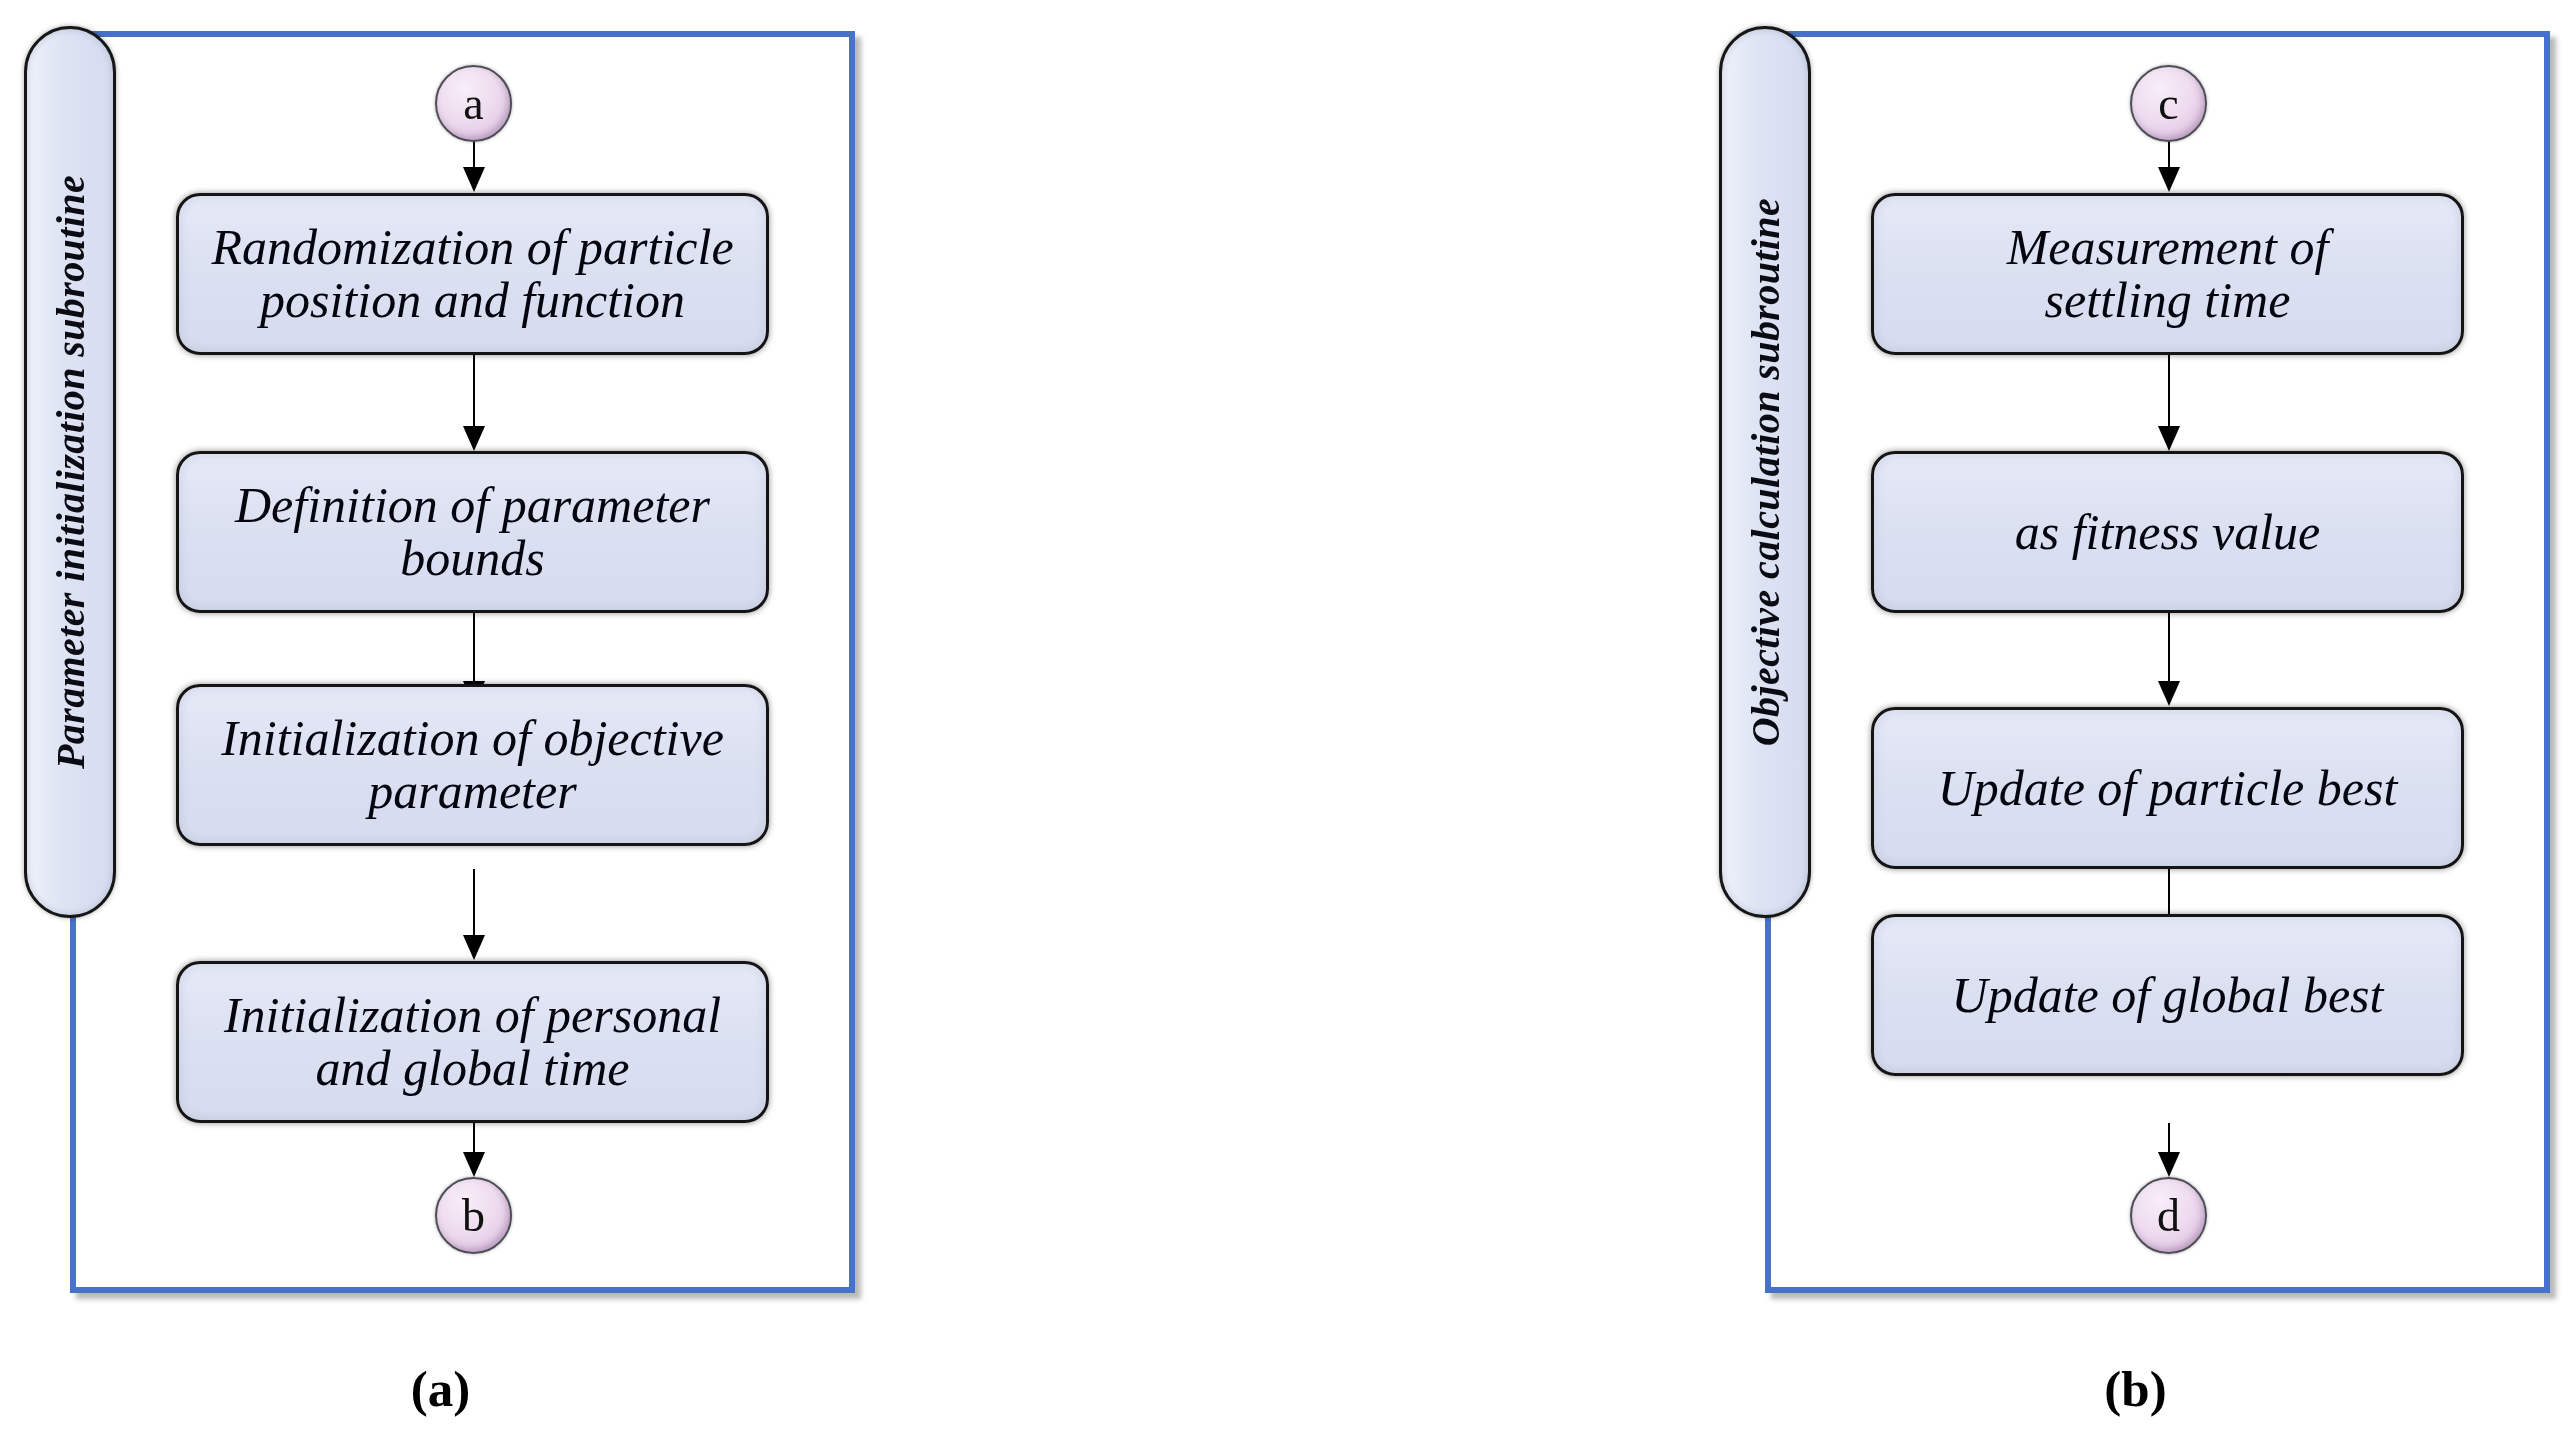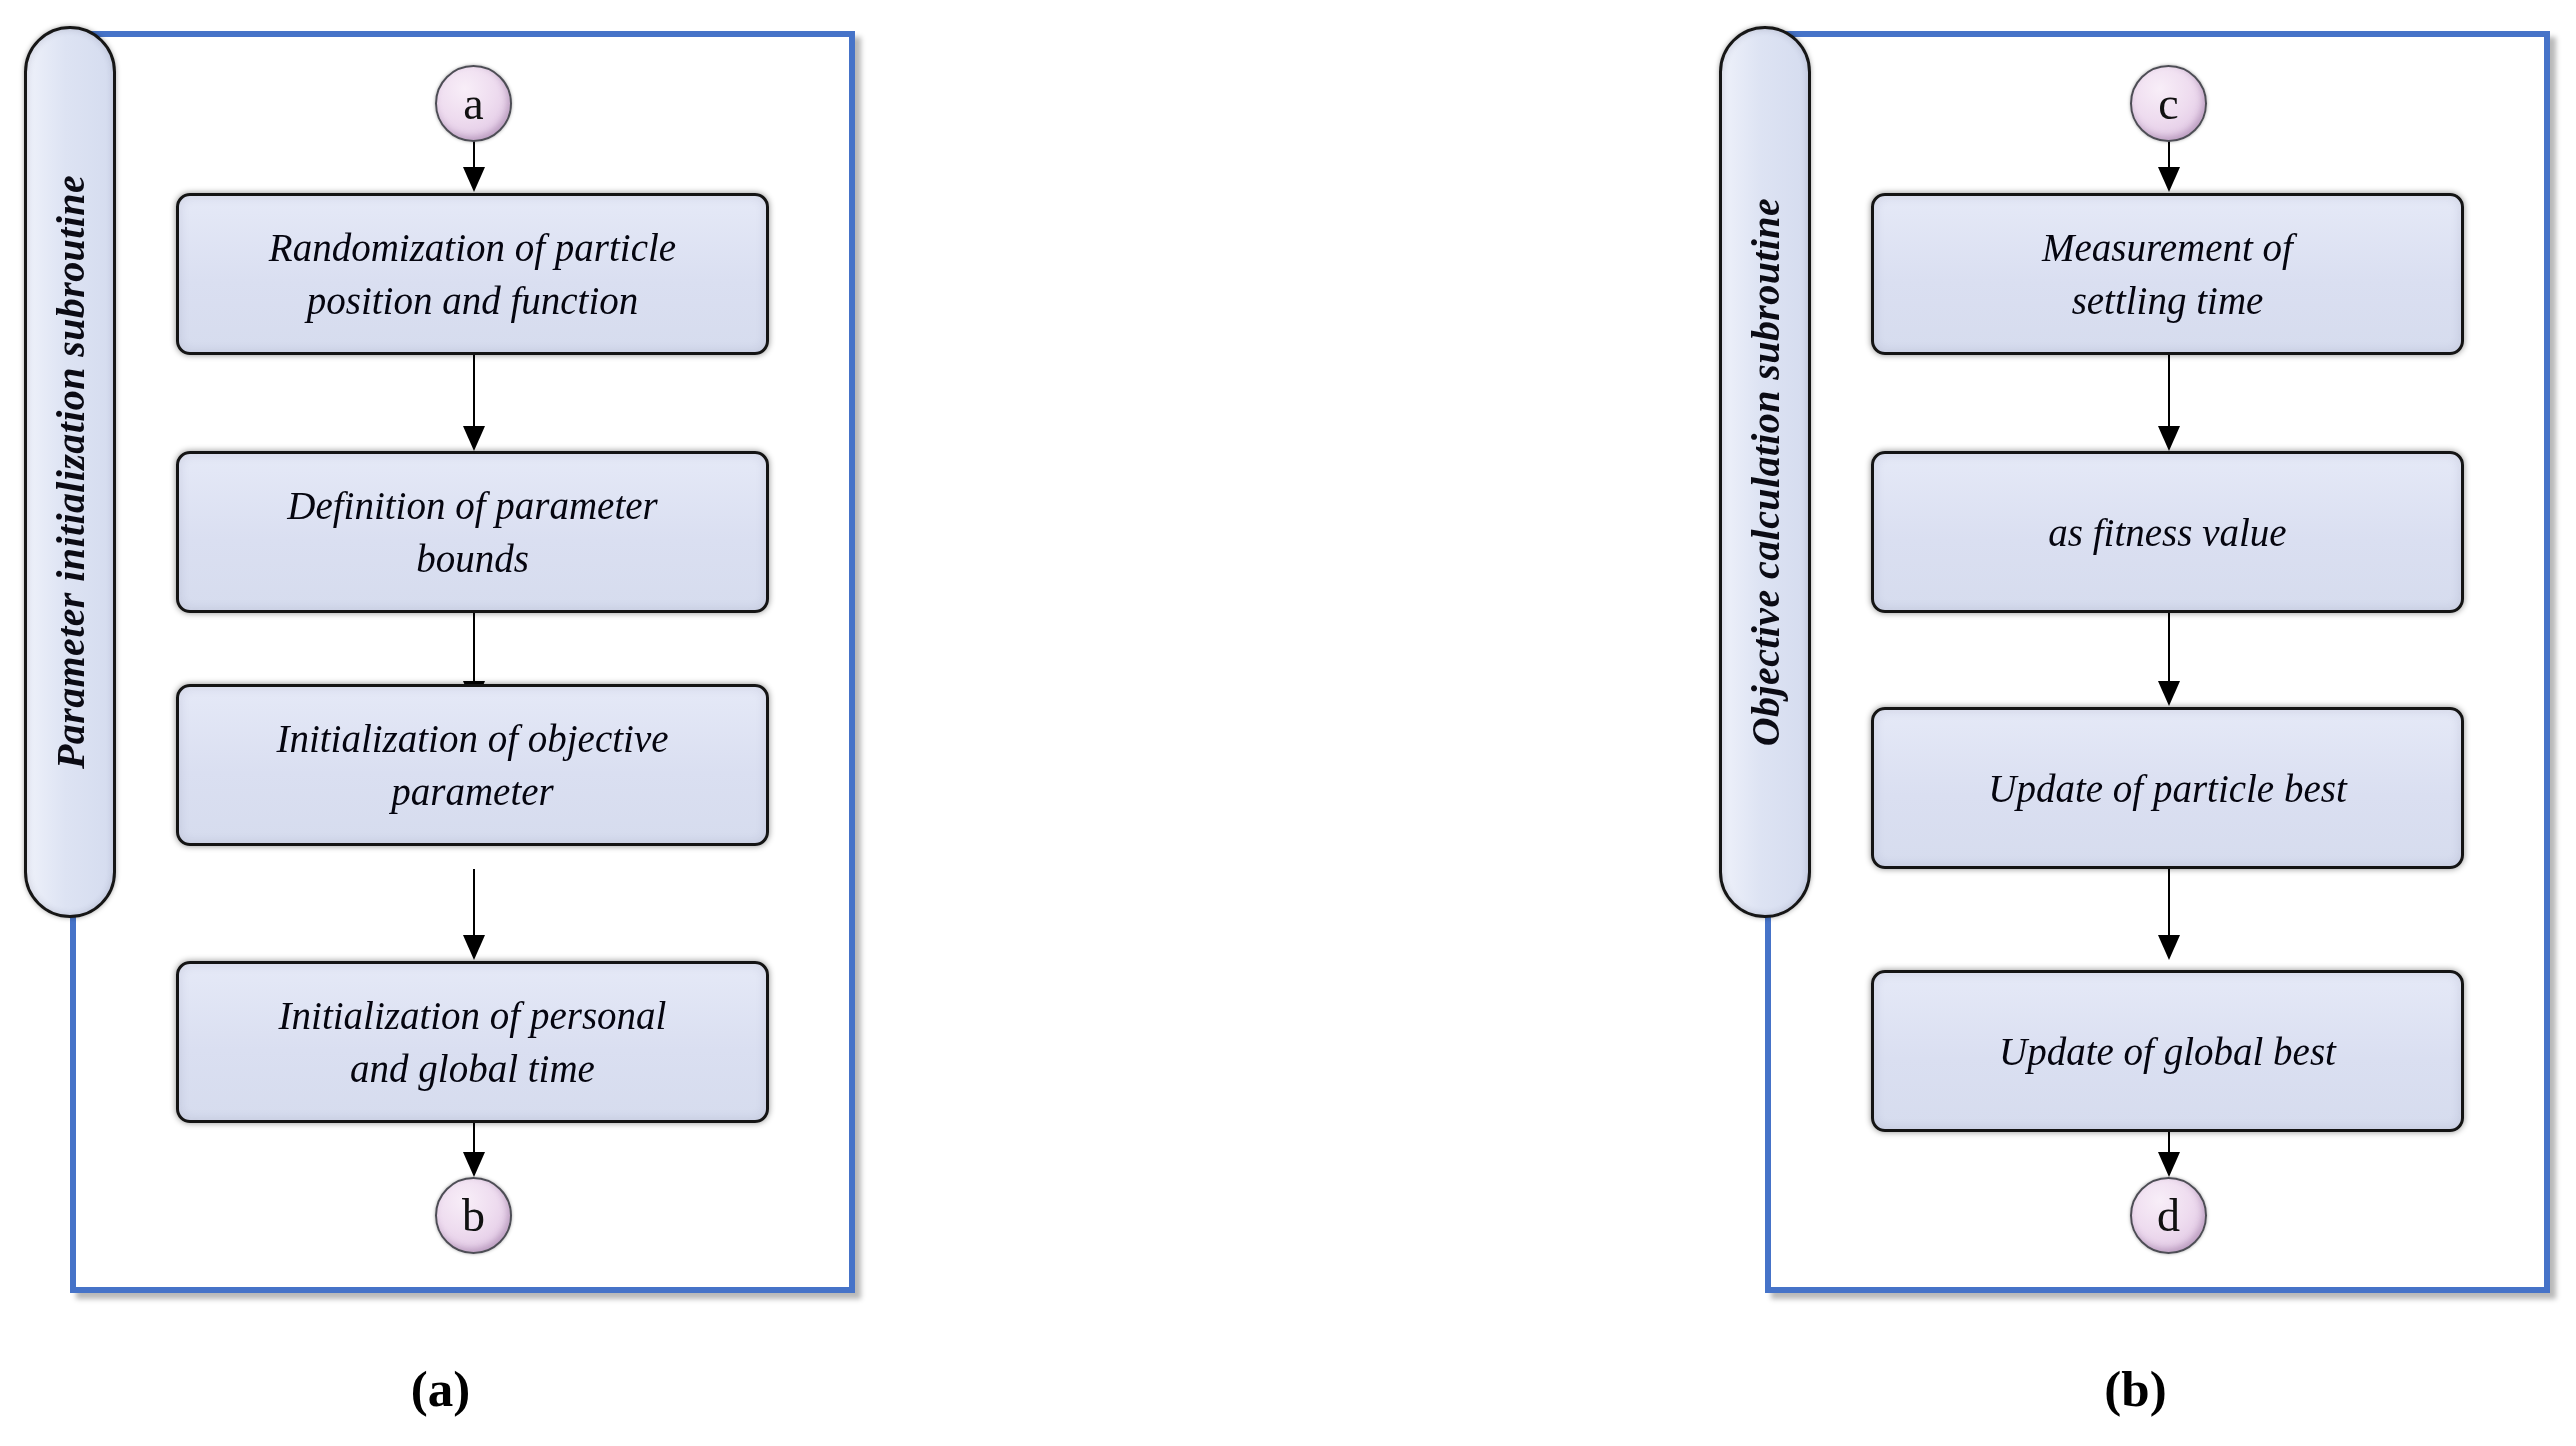--- a/index.html
+++ b/index.html
@@ -23,26 +23,26 @@
   }
   .vlabel{
     position:absolute;left:50%;top:50%;
     transform:translate(-50%,-50%) rotate(-90deg);
     white-space:nowrap;
     font-style:italic;font-weight:bold;font-size:40px;color:#0b0b14;
     letter-spacing:0.4px;
   }
   .step-box{
     position:absolute;left:176px;width:593px;height:162px;box-sizing:border-box;
-    border:3.4px solid #141414;border-radius:14px;
+    border:3.4px solid #141414;border-radius:24px;
     background:linear-gradient(180deg,#e5e9f7 0%,#dadff1 55%,#d6dcee 100%);
     box-shadow:0 0 6px rgba(0,0,0,0.45), inset 0 0 10.2px rgba(40,40,80,0.12);
     display:flex;flex-direction:column;justify-content:center;align-items:center;
     text-align:center;
-    font-style:italic;font-size:39px;line-height:53px;color:#05050f;
+    font-style:italic;font-size:50px;line-height:53px;color:#05050f;
     z-index:2;
   }
   .connector{
     position:absolute;left:435px;width:77px;height:77px;border-radius:50%;
     box-sizing:border-box;border:2.6px solid #4d4d55;
     background:radial-gradient(circle at 38% 30%, #f8eef8 0%, #eedcef 45%, #e3cbe6 75%, #d8bcdd 100%);
     box-shadow:0 0 3.4px rgba(0,0,0,0.35), inset -2.6px -3.4px 6.8px rgba(120,80,130,0.35);
     display:flex;align-items:center;justify-content:center;
     font-size:46px;color:#111;z-index:2;
   }
@@ -162,21 +162,21 @@
 
   <div class="step-box" style="top:707px">
     <span>Update of particle best</span>
   </div>
 
   <div class="arrow" style="top:869px">
     <div class="shaft" style="height:66px"></div>
     <div class="head"></div>
   </div>
 
-  <div class="step-box" style="top:970px">
+  <div class="step-box" style="top:914px">
     <span>Update of global best</span>
   </div>
 
   <div class="arrow" style="top:1123px">
     <div class="shaft" style="height:29px"></div>
     <div class="head"></div>
   </div>
 
   <div class="connector" style="top:1177px">
     <span>d</span>

